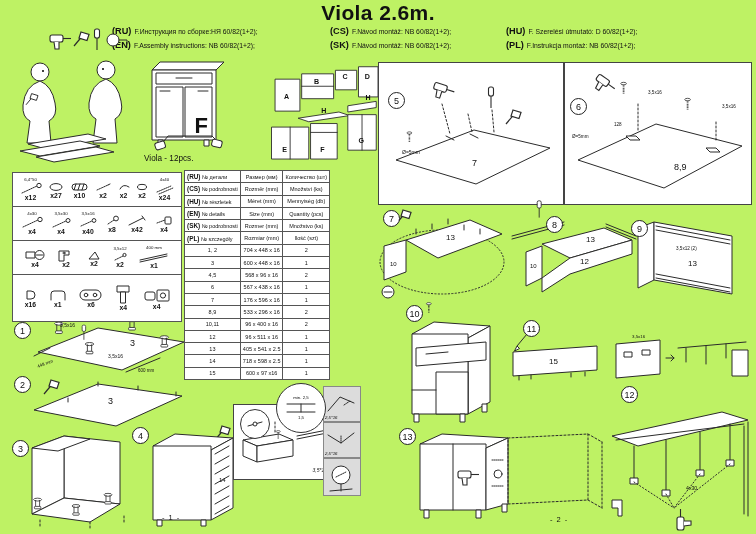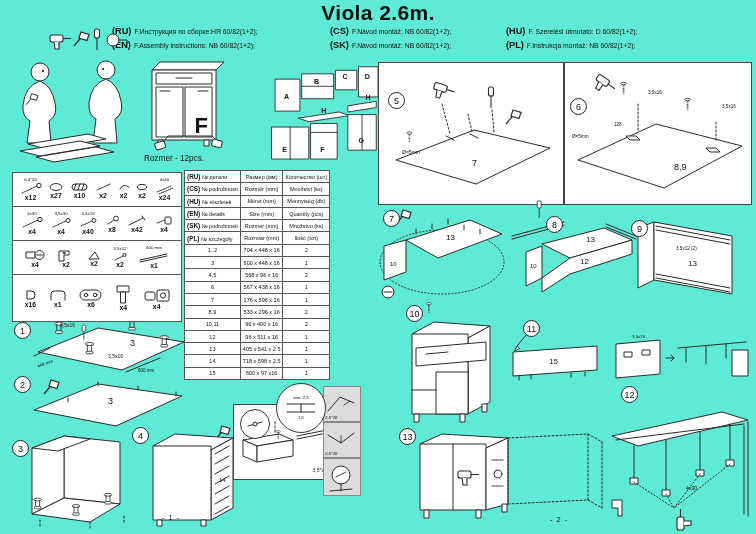--- a/index.html
+++ b/index.html
@@ -1,16 +1,16 @@
 <!DOCTYPE html>
 <html><head>
 <meta charset="utf-8">
 <style>
   html,body{margin:0;padding:0;background:#e8e8e8}
-  .page{position:relative;width:756px;height:534px;background:#5eead4;
+  .page{position:relative;width:756px;height:534px;background:#bef264;
         font-family:"Liberation Sans",sans-serif;color:#111;overflow:hidden}
   .abs{position:absolute}
   .title{top:1px;left:0;right:0;text-align:center;font-size:21px;font-weight:bold;letter-spacing:.4px}
   .lang{font-size:6.8px;white-space:nowrap;line-height:1.1}
   .lang b{font-size:9.2px;margin-right:3px}
   .num{width:15px;height:15px;border:1.4px solid #222;border-radius:50%;display:flex;
        align-items:center;justify-content:center;font-size:9px;background:#fff;z-index:4;position:absolute}
   .box{border:1.1px solid #444;background:#fff}
   svg{overflow:visible}
   svg .ln{stroke:#2b2b2b;stroke-width:1;fill:none;stroke-linecap:round;stroke-linejoin:round}
@@ -124,21 +124,21 @@
     <rect class="fw" x="12" y="80" width="5" height="6"></rect>
       <rect class="fw" x="58" y="80" width="5" height="6"></rect>
     <text x="62" y="73" font-size="22" font-weight="bold" text-anchor="end">F</text>
   </svg>
 
   <svg class="abs" style="left:150px;top:124px" width="76" height="28" viewBox="0 0 76 28">
     <path class="ln" d="M10 22 l8 -10 h44 l8 8"></path>
     <rect class="fw" x="5" y="18" width="10" height="7" rx="2" transform="rotate(-18 10 21)"></rect>
     <rect class="fw" x="62" y="16" width="10" height="7" rx="2" transform="rotate(14 67 19)"></rect>
   </svg>
-  <div class="abs handle-lbl" style="left:144px;top:154px">Rozmer - 12pcs.</div>
+  <div class="abs handle-lbl" style="left:144px;top:154px">Viola - 12pcs.</div>
 
   <svg class="abs" style="left:236px;top:56px" width="142" height="112" viewBox="0 0 160 114">
     <rect class="fw" x="44" y="20" width="28" height="36"></rect>
       <text x="54" y="42" font-size="8" font-weight="bold">A</text>
     <rect class="fw" x="74" y="14" width="36" height="28"></rect>
       <line class="ln" x1="74" y1="28" x2="110" y2="28"></line>
       <text x="88" y="25" font-size="8" font-weight="bold">B</text>
     <rect class="fw" x="112" y="10" width="24" height="22"></rect>
       <text x="120" y="20" font-size="8" font-weight="bold">C</text>
     <rect class="fw" x="138" y="6" width="22" height="34"></rect>

